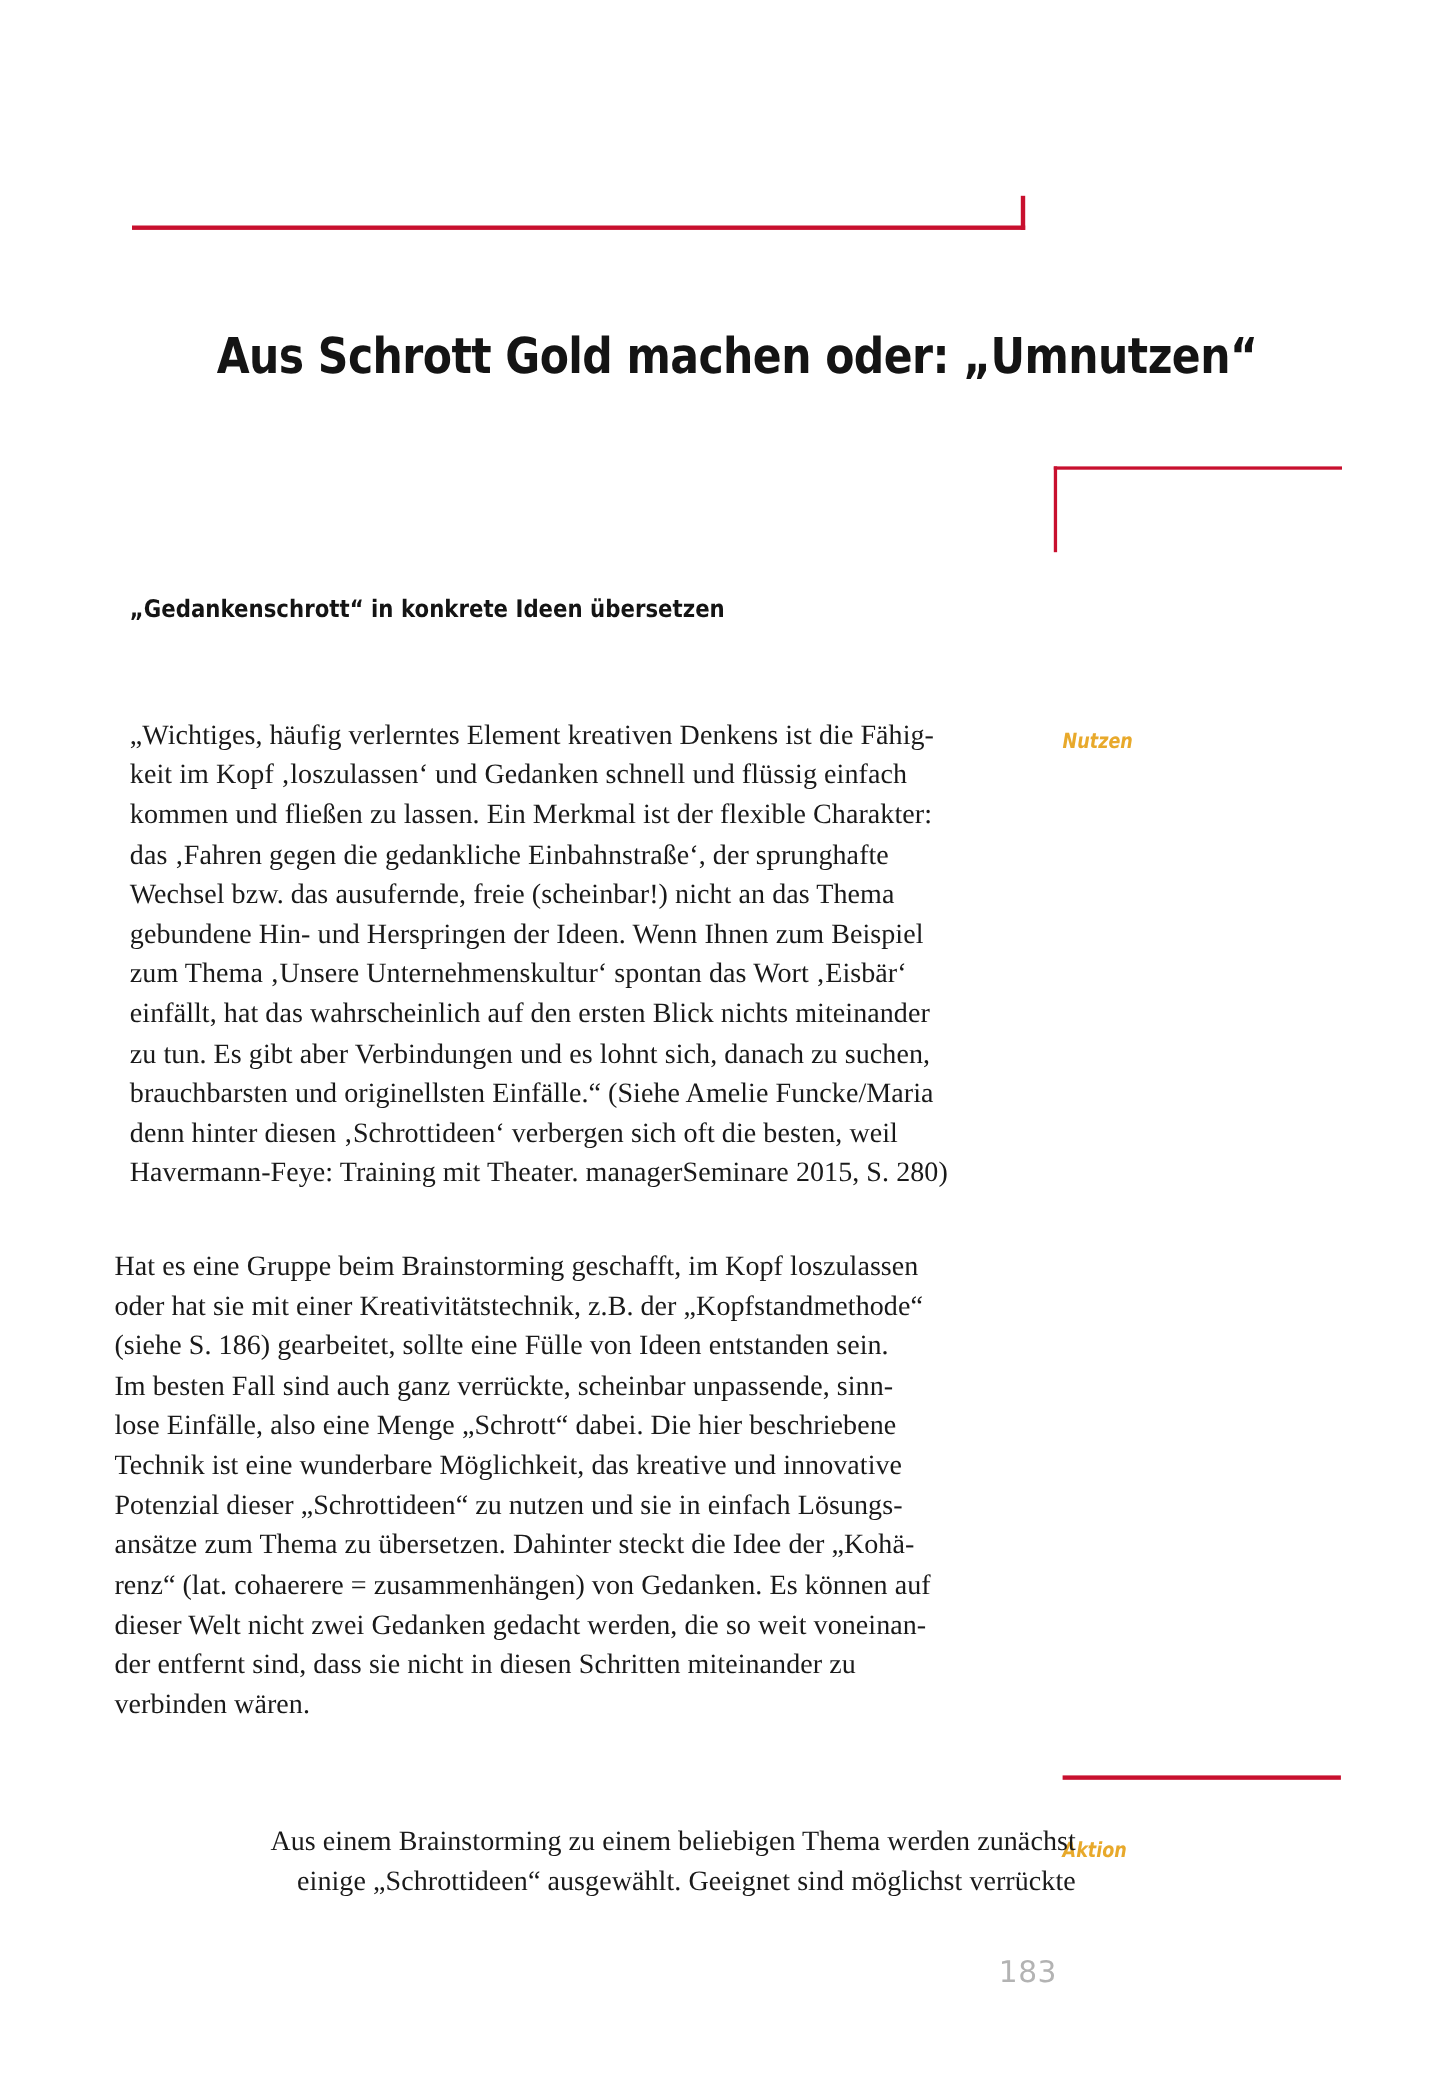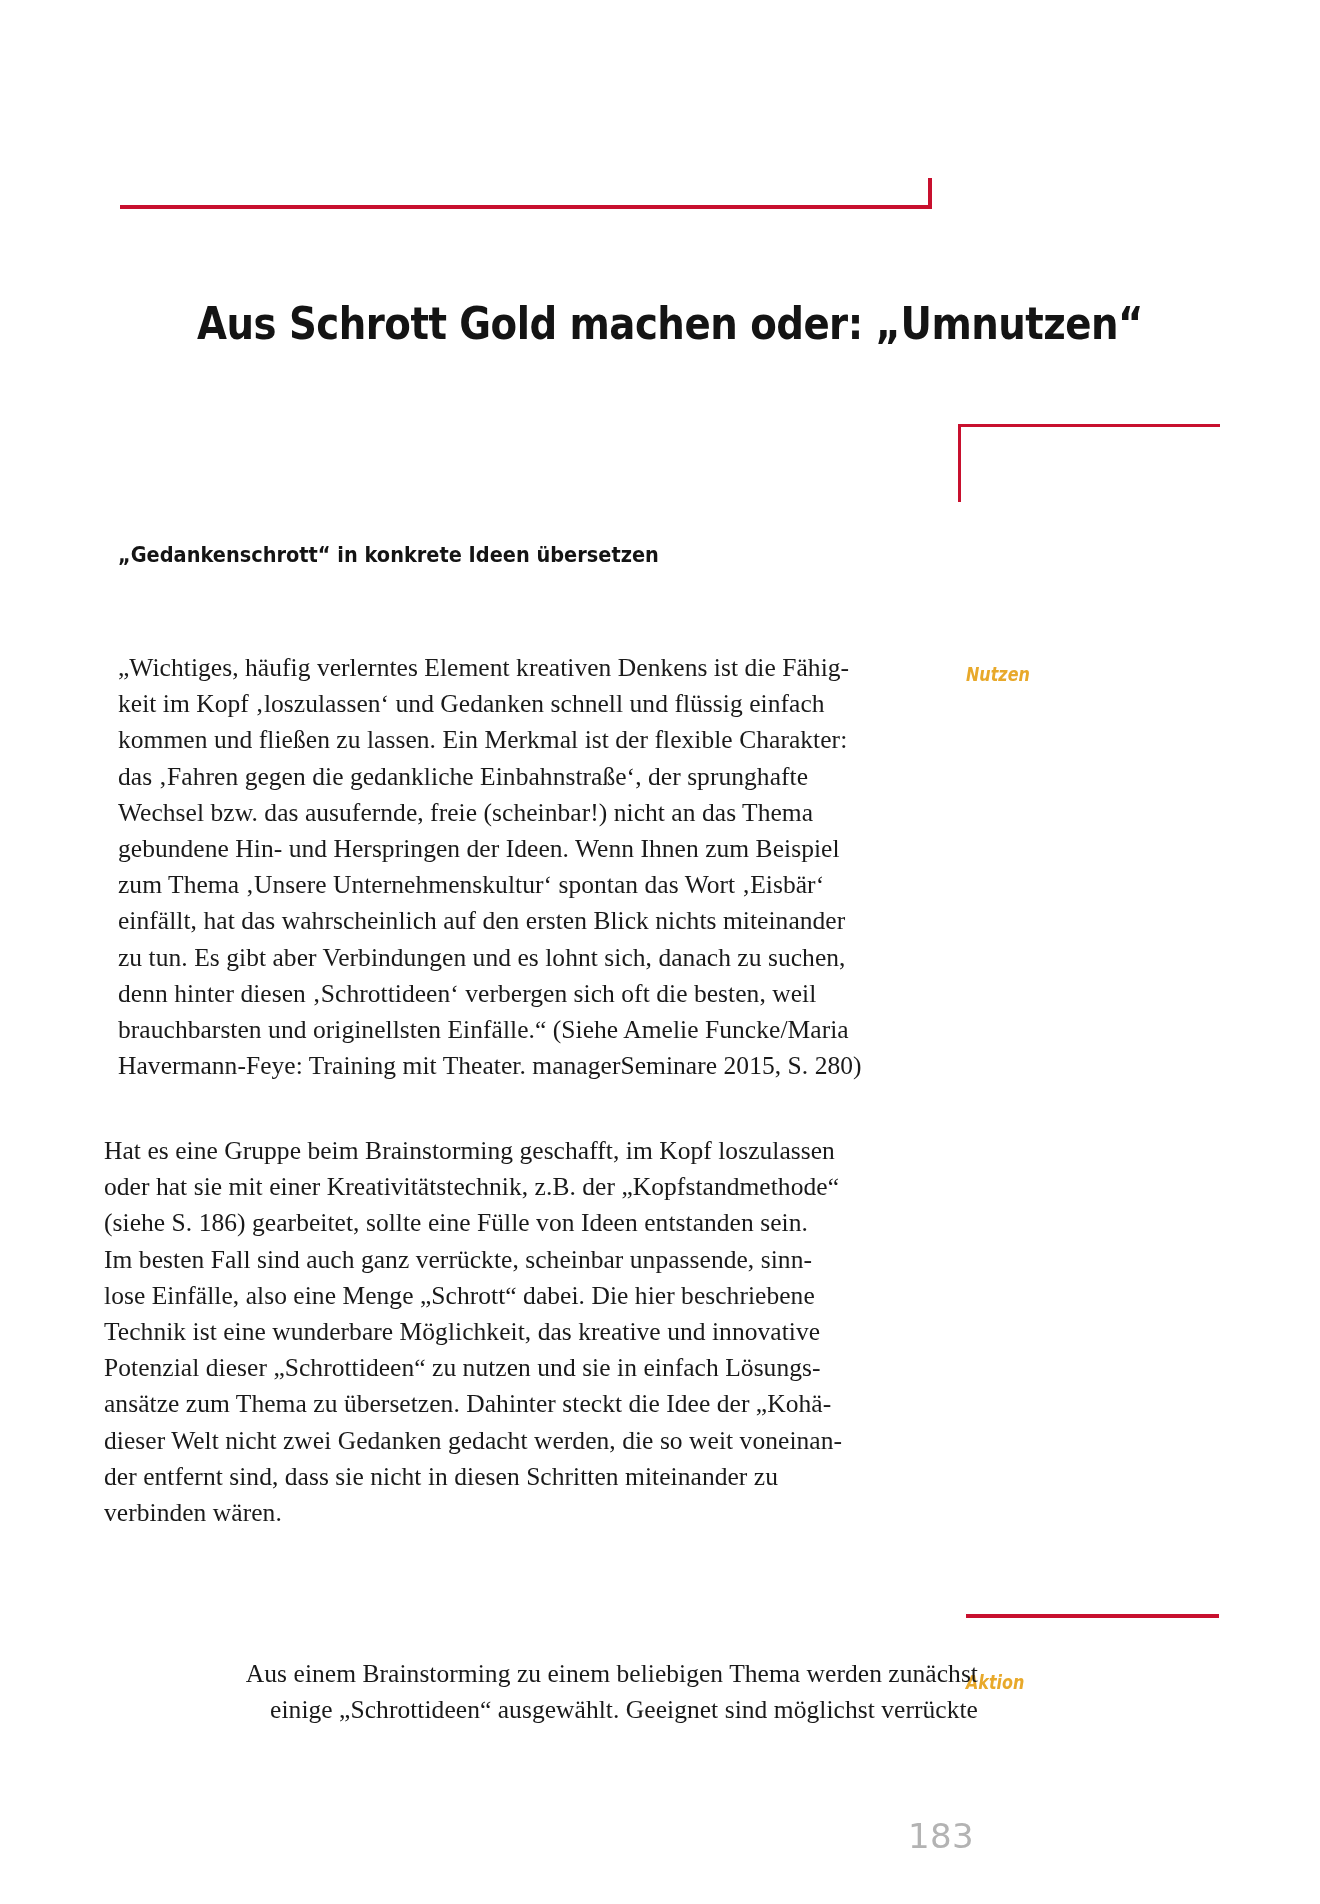--- a/index.html
+++ b/index.html
@@ -134,23 +134,23 @@
     width: 253px;
     height: 4px;
     background: #c8102e;
   }
   #rule-aktion { top: 1614px; }
 
   
   .folio {
     position: absolute;
     left: 908px;
-    top: 1816px;
-    font-family: "DejaVu Sans", sans-serif;
-    font-size: 34px;
+    top: 1778px;
+    font-family: "DejaVu Sans", sans-serif;
+    font-size: 27px;
     font-weight: normal;
     color: #b3b3b3;
     letter-spacing: 0.4px;
   }
 </style>
 </head>
 <body>
 
 <div class="page">
 
@@ -171,34 +171,35 @@
   <div class="para" id="para-quote">
     <span class="ln">„Wichtiges, häufig verlerntes Element kreativen Denkens ist die Fähig-</span>
     <span class="ln">keit im Kopf ‚loszulassen‘ und Gedanken schnell und flüssig einfach</span>
     <span class="ln">kommen und fließen zu lassen. Ein Merkmal ist der flexible Charakter:</span>
     <span class="ln">das ‚Fahren gegen die gedankliche Einbahnstraße‘, der sprunghafte</span>
     <span class="ln">Wechsel bzw. das ausufernde, freie (scheinbar!) nicht an das Thema</span>
     <span class="ln">gebundene Hin- und Herspringen der Ideen. Wenn Ihnen zum Beispiel</span>
     <span class="ln">zum Thema ‚Unsere Unternehmenskultur‘ spontan das Wort ‚Eisbär‘</span>
     <span class="ln">einfällt, hat das wahrscheinlich auf den ersten Blick nichts miteinander</span>
     <span class="ln">zu tun. Es gibt aber Verbindungen und es lohnt sich, danach zu suchen,</span>
+    <span class="ln">brauchbarsten und originellsten Einfälle.“ (Siehe Amelie Funcke/Maria</span>
     <span class="ln">denn hinter diesen ‚Schrottideen‘ verbergen sich oft die besten, weil</span>
-    <span class="ln">brauchbarsten und originellsten Einfälle.“ (Siehe Amelie Funcke/Maria</span>
     <span class="ln">Havermann-Feye: Training mit Theater. managerSeminare 2015, S. 280)</span>
   </div>
 
   <div class="para" id="para-two">
     <span class="ln">Hat es eine Gruppe beim Brainstorming geschafft, im Kopf loszulassen</span>
     <span class="ln">oder hat sie mit einer Kreativitätstechnik, z.B. der „Kopfstandmethode“</span>
     <span class="ln">(siehe S. 186) gearbeitet, sollte eine Fülle von Ideen entstanden sein.</span>
     <span class="ln">Im besten Fall sind auch ganz verrückte, scheinbar unpassende, sinn-</span>
     <span class="ln">lose Einfälle, also eine Menge „Schrott“ dabei. Die hier beschriebene</span>
     <span class="ln">Technik ist eine wunderbare Möglichkeit, das kreative und innovative</span>
     <span class="ln">Potenzial dieser „Schrottideen“ zu nutzen und sie in einfach Lösungs-</span>
     <span class="ln">ansätze zum Thema zu übersetzen. Dahinter steckt die Idee der „Kohä-</span>
+    <span class="ln">renz“ (lat. cohaerere = zusammenhängen) von Gedanken. Es können auf</span>
     <span class="ln">dieser Welt nicht zwei Gedanken gedacht werden, die so weit voneinan-</span>
     <span class="ln">der entfernt sind, dass sie nicht in diesen Schritten miteinander zu</span>
     <span class="ln">verbinden wären.</span>
   </div>
 
   <div class="margin-rule" id="rule-aktion"></div>
   <div class="margin-note" id="note-aktion">Aktion</div>
 
   <div class="para" id="para-three">
     <span class="ln">Aus einem Brainstorming zu einem beliebigen Thema werden zunächst</span>

